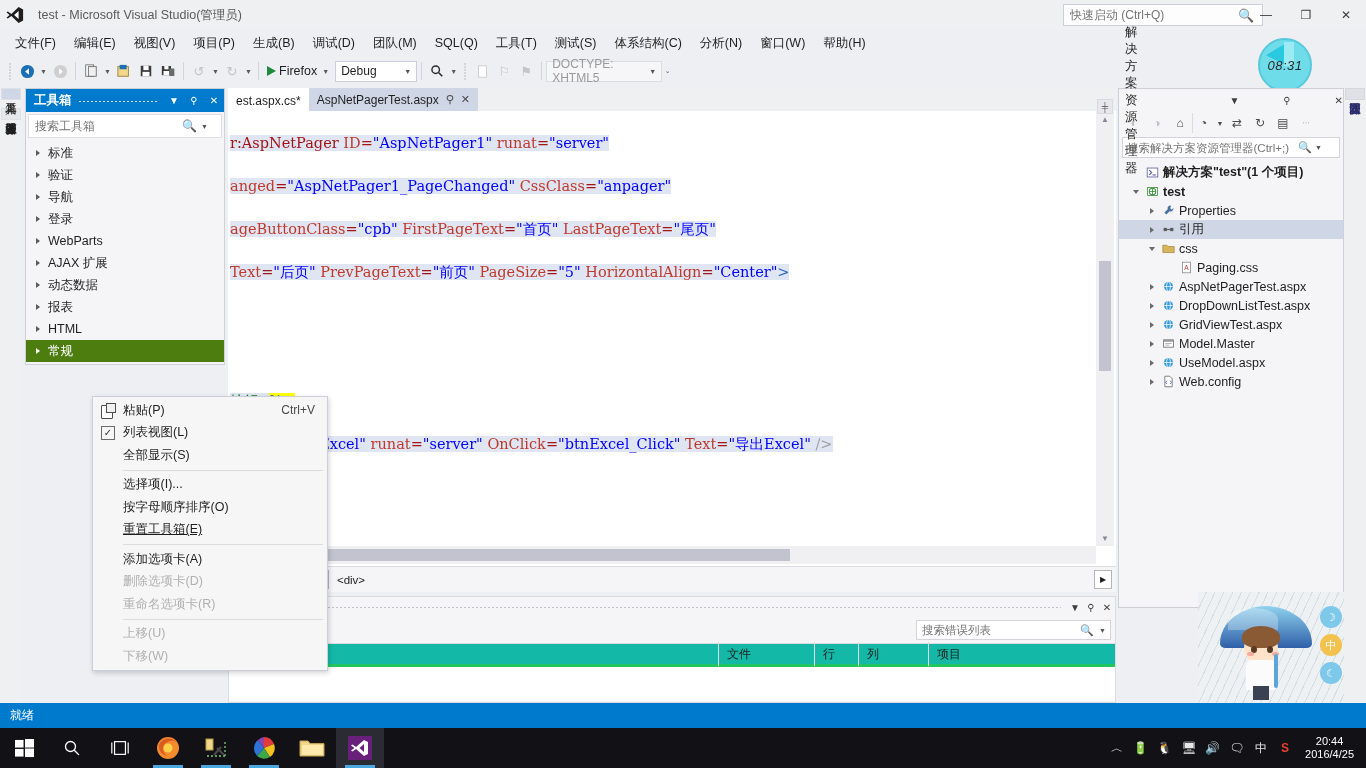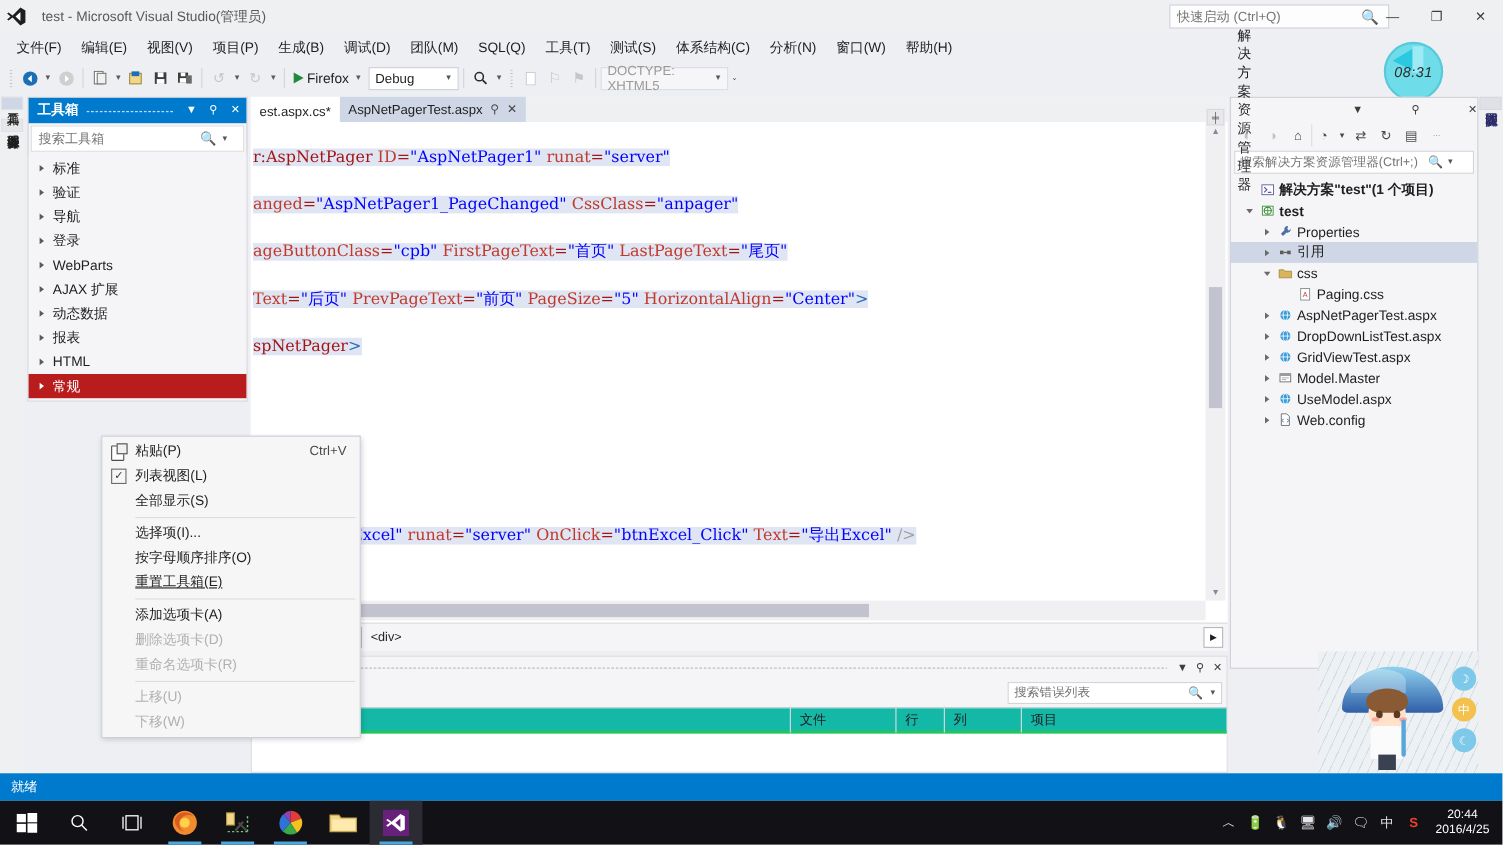--- a/index.html
+++ b/index.html
@@ -72,21 +72,21 @@
   .tb-dots { flex:1; height:100%; position:relative; }
   .tb-dots:after { content:""; position:absolute; left:6px; right:6px; top:11px; height:2px;
      background-image:radial-gradient(circle, rgba(255,255,255,.75) 40%, transparent 45%);
      background-size:4px 4px; }
   .tb-hbtn { width:20px; display:flex; align-items:center; justify-content:center; font-size:10px; color:#fff; }
   .tbx-search { height:24px; background:#fff; border-bottom:1px solid #e2e2e6; display:flex; align-items:center; margin:2px; border:1px solid #dedee2;}
   .tbx-search input { border:0; outline:0; width:150px; font-size:12px; color:#8d8d8d; padding-left:6px; background:transparent; font-family:inherit; }
   .tbx-search .si { width:22px; text-align:center; color:#4a6e8c; font-size:12px; }
   .tbx-list { padding-top:2px; padding-bottom:2px; background:#f5f5f7; }
   .tbx-row { height:22px; display:flex; align-items:center; font-size:12.5px; color:#1e1e1e; padding-left:10px; }
-  .tbx-row.sel { background:#b91c1c; color:#fff; }
+  .tbx-row.sel { background:#4d7c0f; color:#fff; }
   .tri { width:0;height:0; border-left:4px solid #5a5a5a; border-top:3.5px solid transparent; border-bottom:3.5px solid transparent; margin-right:8px; }
   .tbx-row.sel .tri { border-left-color:#fff; }
 
   
   .ctxmenu { position:absolute; left:92px; top:396px; width:236px; background:#f6f6f6; border:1px solid #cccedb;
      box-shadow:1px 2px 5px rgba(0,0,0,.18); padding:2px 0; z-index:50; }
   .ctx-item { height:22.5px; display:flex; align-items:center; font-size:12.5px; color:#1e1e1e; padding-left:0; }
   .ctx-item.dis { color:#b0b0b0; }
   .ctx-gutter { width:30px; display:flex; align-items:center; justify-content:center; }
   .ctx-label { flex:1; }
@@ -413,21 +413,20 @@
       <span class="tclose">✕</span>
     </div>
   </div>
   <div class="collapse-dd">▼</div>
 
   <div class="code">
 <div class="ln"><span class="hl"><span class="cEl">r:AspNetPager</span> <span class="cAt">ID</span><span class="cEl">=</span><span class="cVal">"AspNetPager1"</span> <span class="cAt">runat</span><span class="cEl">=</span><span class="cVal">"server"</span></span></div>
 <div class="ln"><span class="hl"><span class="cAt">anged</span><span class="cEl">=</span><span class="cVal">"AspNetPager1_PageChanged"</span> <span class="cAt">CssClass</span><span class="cEl">=</span><span class="cVal">"anpager"</span></span></div>
 <div class="ln"><span class="hl"><span class="cAt">ageButtonClass</span><span class="cEl">=</span><span class="cVal">"cpb"</span> <span class="cAt">FirstPageText</span><span class="cEl">=</span><span class="cVal">"首页"</span> <span class="cAt">LastPageText</span><span class="cEl">=</span><span class="cVal">"尾页"</span></span></div>
 <div class="ln"><span class="hl"><span class="cAt">Text</span><span class="cEl">=</span><span class="cVal">"后页"</span> <span class="cAt">PrevPageText</span><span class="cEl">=</span><span class="cVal">"前页"</span> <span class="cAt">PageSize</span><span class="cEl">=</span><span class="cVal">"5"</span> <span class="cAt">HorizontalAlign</span><span class="cEl">=</span><span class="cVal">"Center"</span><span class="cPunc">&gt;</span></span></div>
-<div class="ln"><span class="hl"><span class="cEl">spNetPager</span><span class="cPunc">&gt;</span></span></div>
 <div class="ln">&nbsp;</div>
 <div class="ln">&nbsp;</div>
 <div class="ln"><span class="hl"><span class="cText">按钮--</span><span class="cYel">%&gt;</span></span></div>
 <div class="ln"><span class="hl"><span class="cEl">ton</span> <span class="cAt">ID</span><span class="cEl">=</span><span class="cVal">"btnExcel"</span> <span class="cAt">runat</span><span class="cEl">=</span><span class="cVal">"server"</span> <span class="cAt">OnClick</span><span class="cEl">=</span><span class="cVal">"btnExcel_Click"</span> <span class="cAt">Text</span><span class="cEl">=</span><span class="cVal">"导出Excel"</span> <span class="cGray">/&gt;</span></span></div>
   </div>
 
   <div class="vsb">
     <div class="split">╪</div>
     <div class="sb-arrow">▲</div>
     <div class="thumb"></div>

